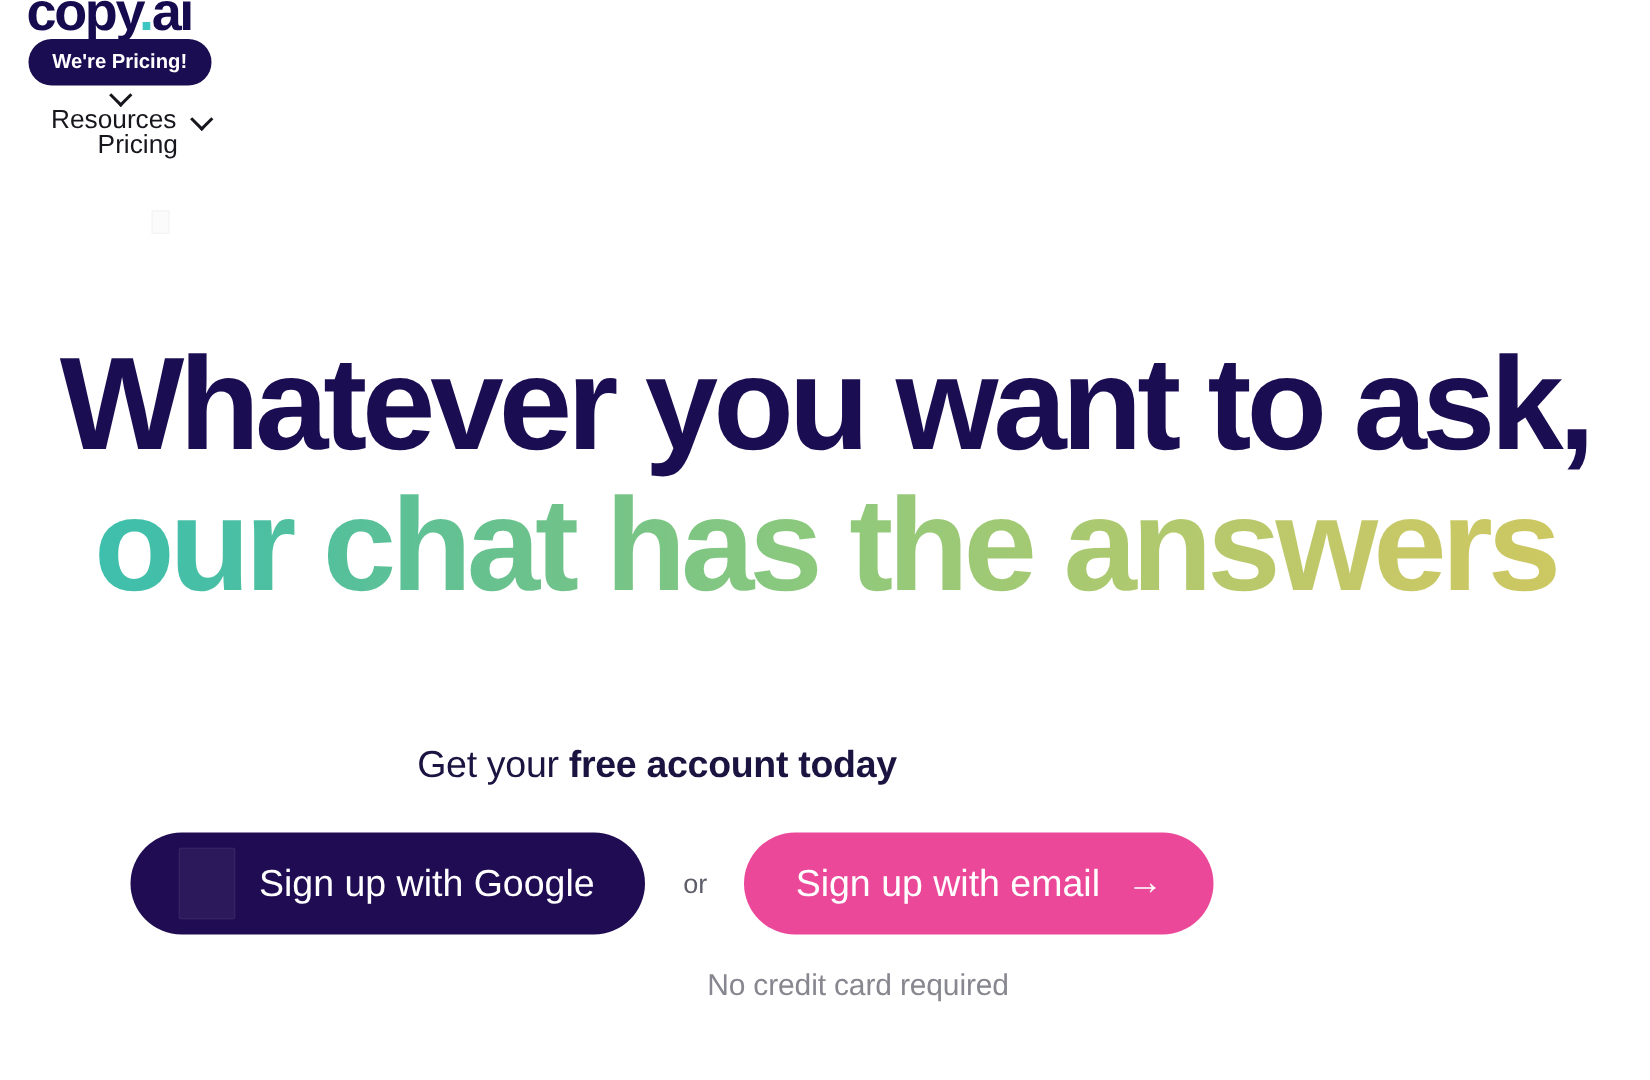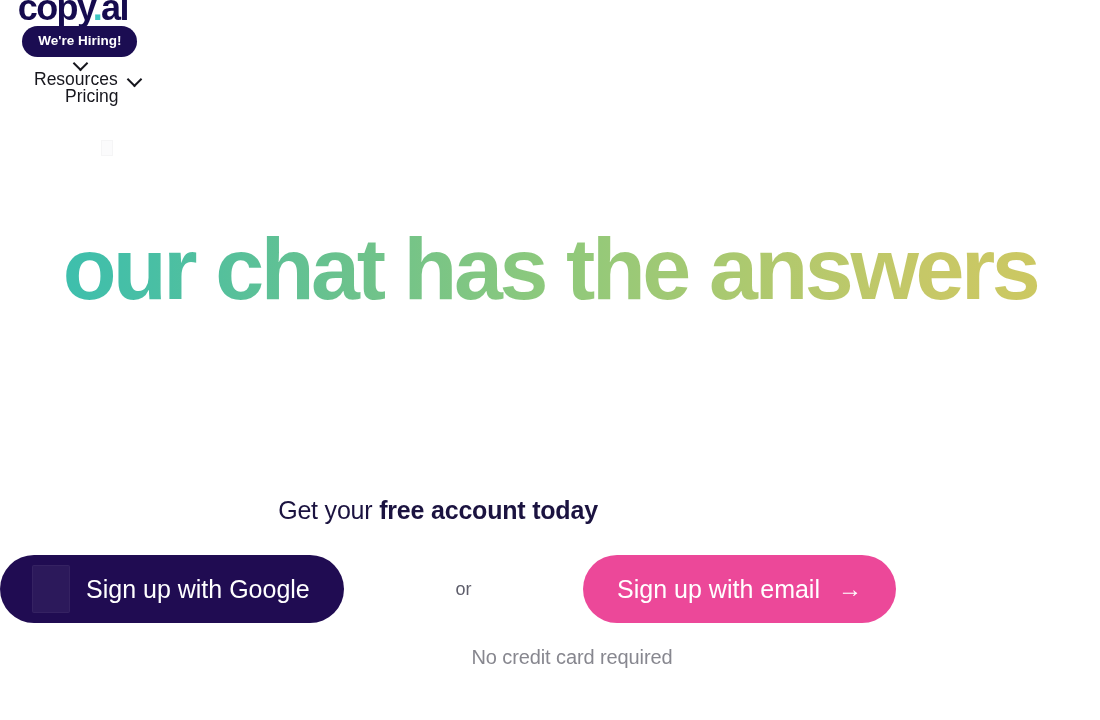--- a/index.html
+++ b/index.html
@@ -194,21 +194,21 @@
   }
   .subhead b { font-weight: bold; }
 
   .cta-row {
     position: absolute;
     top: 459px;
     left: 0;
     width: 896px;
     display: flex;
     align-items: center;
-    justify-content: space-between;
+    justify-content: center;
   }
 
   .btn {
     border: none;
     border-radius: 999px;
     font-size: 25px;
     line-height: 1;
     white-space: nowrap;
     display: flex;
     align-items: center;
@@ -267,21 +267,21 @@
 <body>
 
 <header class="nav">
 
   <div class="nav-left">
 
     <a class="logo">
       <span>copy</span><span class="dot">.</span><span>ai</span>
     </a>
 
-    <span class="hiring-badge">We're Hiring!</span>
+    <span class="hiring-badge">We're Pricing!</span>
 
     <span class="chev nav-chev-standalone"></span>
 
     <div class="nav-item">
       <span class="nav-link">Resources</span>
       <span class="chev"></span>
     </div>
 
     <div class="nav-item nav-item-pricing">
       <span class="nav-link">Pricing</span>
@@ -290,20 +290,21 @@
   </div>
 
 
 </header>
 
 <main class="hero">
 
   <span class="broken-img"></span>
 
   <h1 class="headline">
+    <span class="line1">Whatever you want to ask,</span>
     <span class="line2">our chat has the answers</span>
   </h1>
 
   <p class="subhead"><span>Get your </span><b>free account today</b></p>
 
   <div class="cta-row">
 
     <button class="btn btn-google">
       <span class="google-logo-ph"></span>
       <span>Sign up with Google</span>

